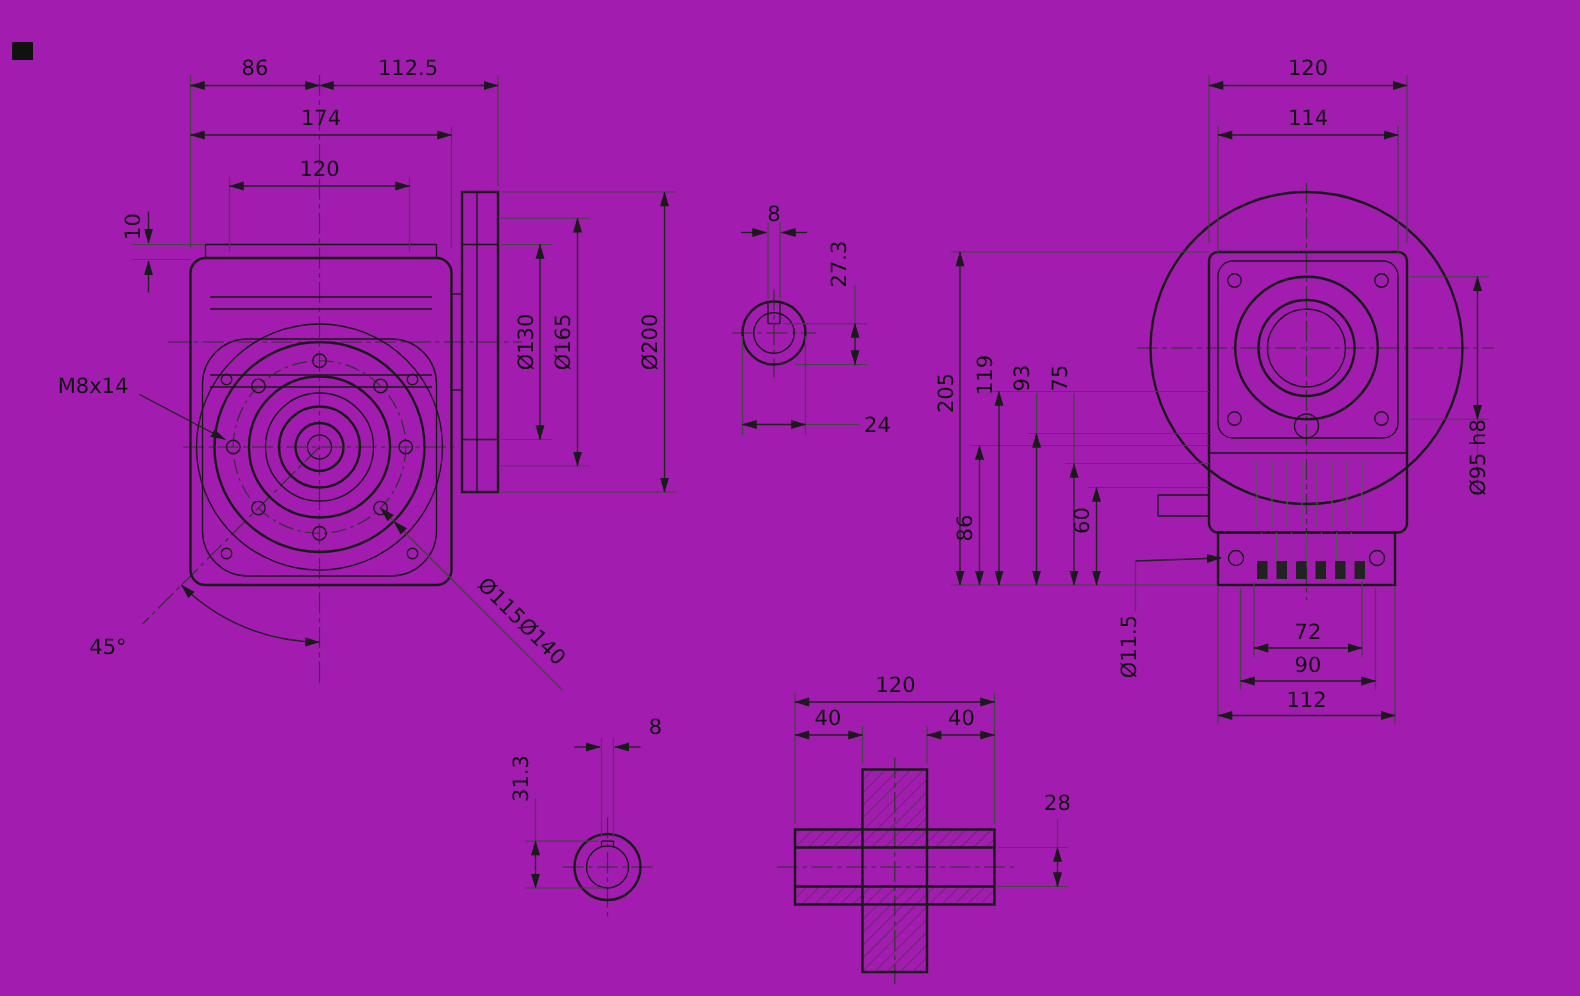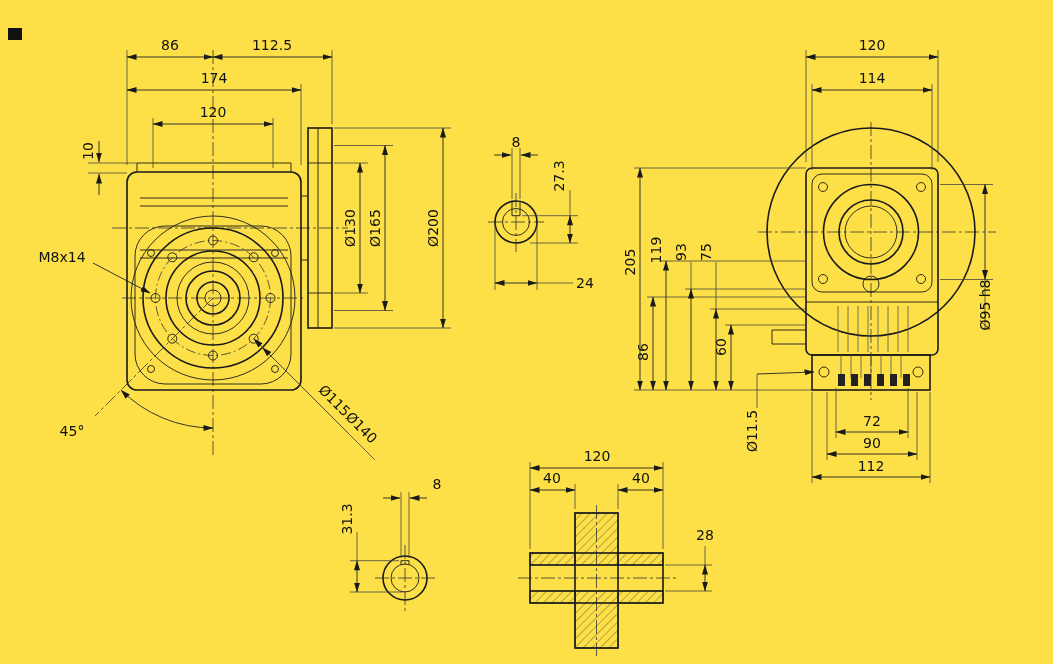--- a/index.html
+++ b/index.html
@@ -1,16 +1,16 @@
 <!DOCTYPE html>
 <html><head>
 <meta charset="utf-8">
 <style>
   html,body{margin:0;padding:0;background:#ffffff;}
-  .canvas{position:relative;width:1053px;height:664px;background:#fde047;overflow:hidden;
+  .canvas{position:relative;width:1053px;height:664px;background:#a21caf;overflow:hidden;
           font-family:"DejaVu Sans", sans-serif;}
   svg{display:block;}
   .obj{stroke:#1a1a1a;stroke-width:1.6;fill:none;}
   .objt{stroke:#1a1a1a;stroke-width:0.9;fill:none;}
   .rib{stroke:#555;stroke-width:0.8;fill:none;}
   .cl{stroke:#333;stroke-width:0.8;fill:none;stroke-dasharray:14 3 3 3;}
   .clc{stroke:#333;stroke-width:0.8;fill:none;stroke-dasharray:10 3 2 3;}
   .ext{stroke:#444;stroke-width:0.8;fill:none;}
   .dim{stroke:#222;stroke-width:0.9;fill:none;marker-start:url(#as);marker-end:url(#ae);}
   .dimE{stroke:#222;stroke-width:0.9;fill:none;marker-end:url(#ae);}

